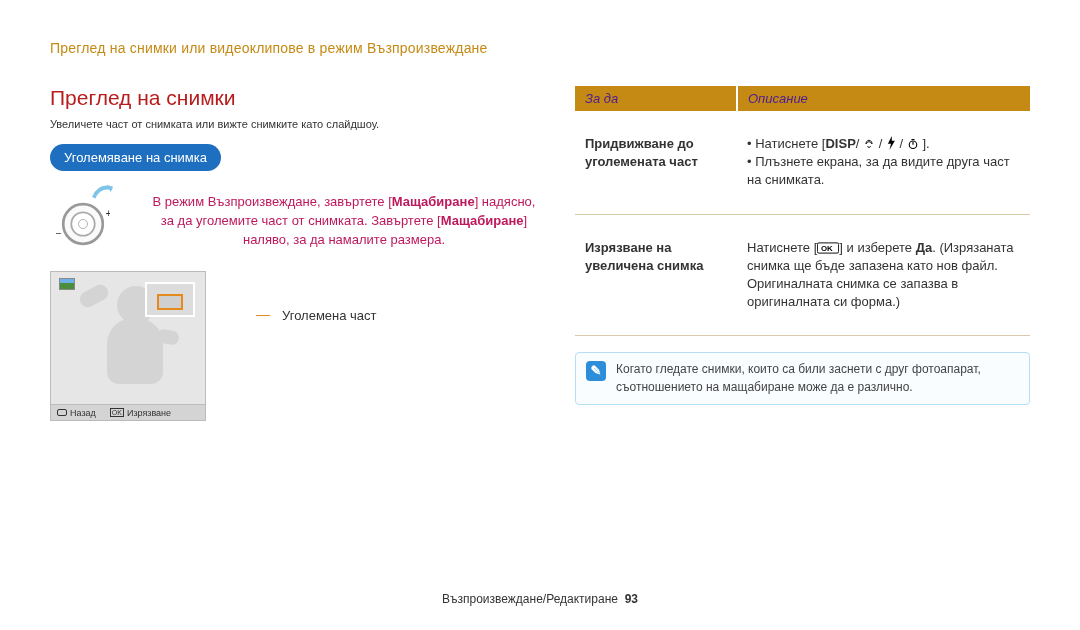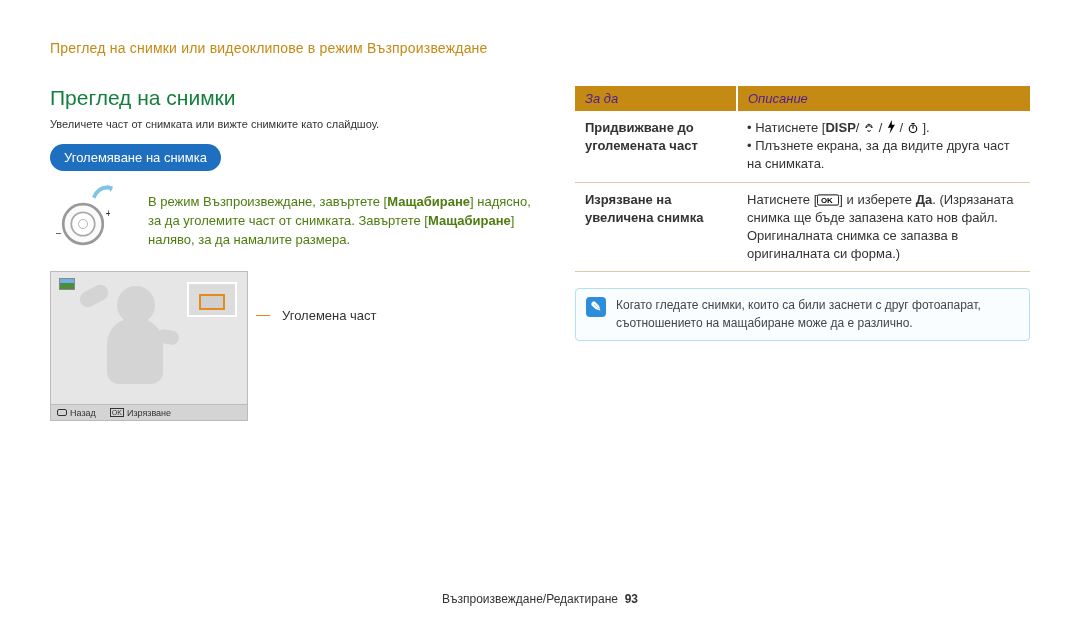--- a/index.html
+++ b/index.html
@@ -19,21 +19,21 @@
     margin-bottom: 30px;
   }
   .two-col {
     display: flex;
     gap: 35px;
   }
   .left-col { flex: 0 0 490px; }
   .right-col { flex: 1; }
 
   .h2 {
-    color: #15803d;
+    color: #b91c1c;
     font-size: 21px;
     font-weight: 500;
     margin-bottom: 8px;
   }
   .intro {
     font-size: 11px;
     color: #333;
     margin-bottom: 14px;
   }
   .pill {
@@ -49,24 +49,24 @@
   .dial-row {
     display: flex;
     align-items: flex-start;
     gap: 18px;
     margin-bottom: 10px;
   }
   .dial-wrap { position: relative; width: 80px; height: 70px; }
   .dial { width: 54px; height: 54px; }
   .arrow { position: absolute; top: -6px; left: 40px; width: 28px; height: 28px; }
 
-  .dial-text { font-size: 13px; line-height: 1.45; color: #4d7c0f; flex: 1; padding-top: 8px; }
+  .dial-text { font-size: 13px; line-height: 1.45; color: #be185d; flex: 1; padding-top: 8px; text-align: center; }
 
   .screensim {
-    width: 198px;
+    width: 156px;
     height: 150px;
     background: #e6e6e6;
     border: 1px solid #bbb;
     position: relative;
     margin-top: 6px;
   }
   .screensim .topicon {
     position: absolute;
     top: 6px; left: 8px;
     width: 16px; height: 12px;
@@ -129,21 +129,21 @@
     text-align: left;
     background: #c58a14;
     color: #4c1d95;
     font-weight: 500;
     font-style: italic;
     padding: 5px 10px;
   }
   thead th:first-child { width: 162px; border-right: 2px solid #fff; }
   tbody td {
     vertical-align: top;
-    padding: 8px 10px;
+    padding: 24px 10px;
     border-bottom: 1px solid #d9cba8;
     line-height: 1.4;
   }
   tbody td:first-child { font-weight: 700; color: #333; }
 
   .opts { list-style: none; padding-left: 0; }
   .opts li::before { content: "• "; }
   .keybox { font-weight: 700; }
 
   .note {

